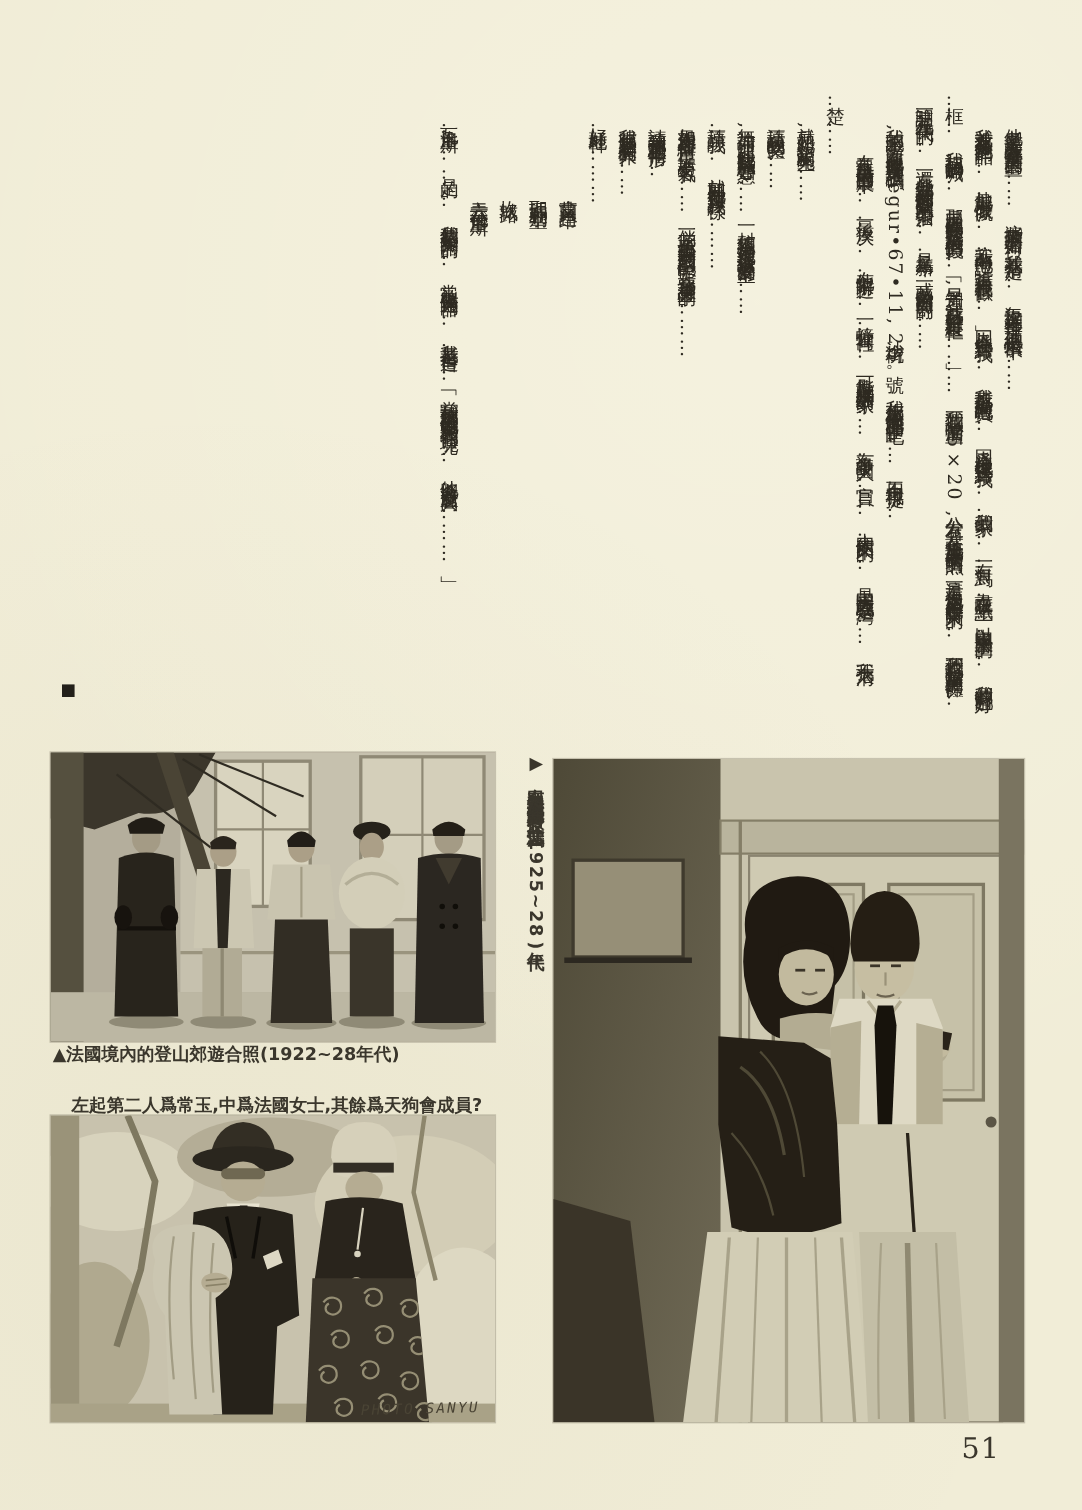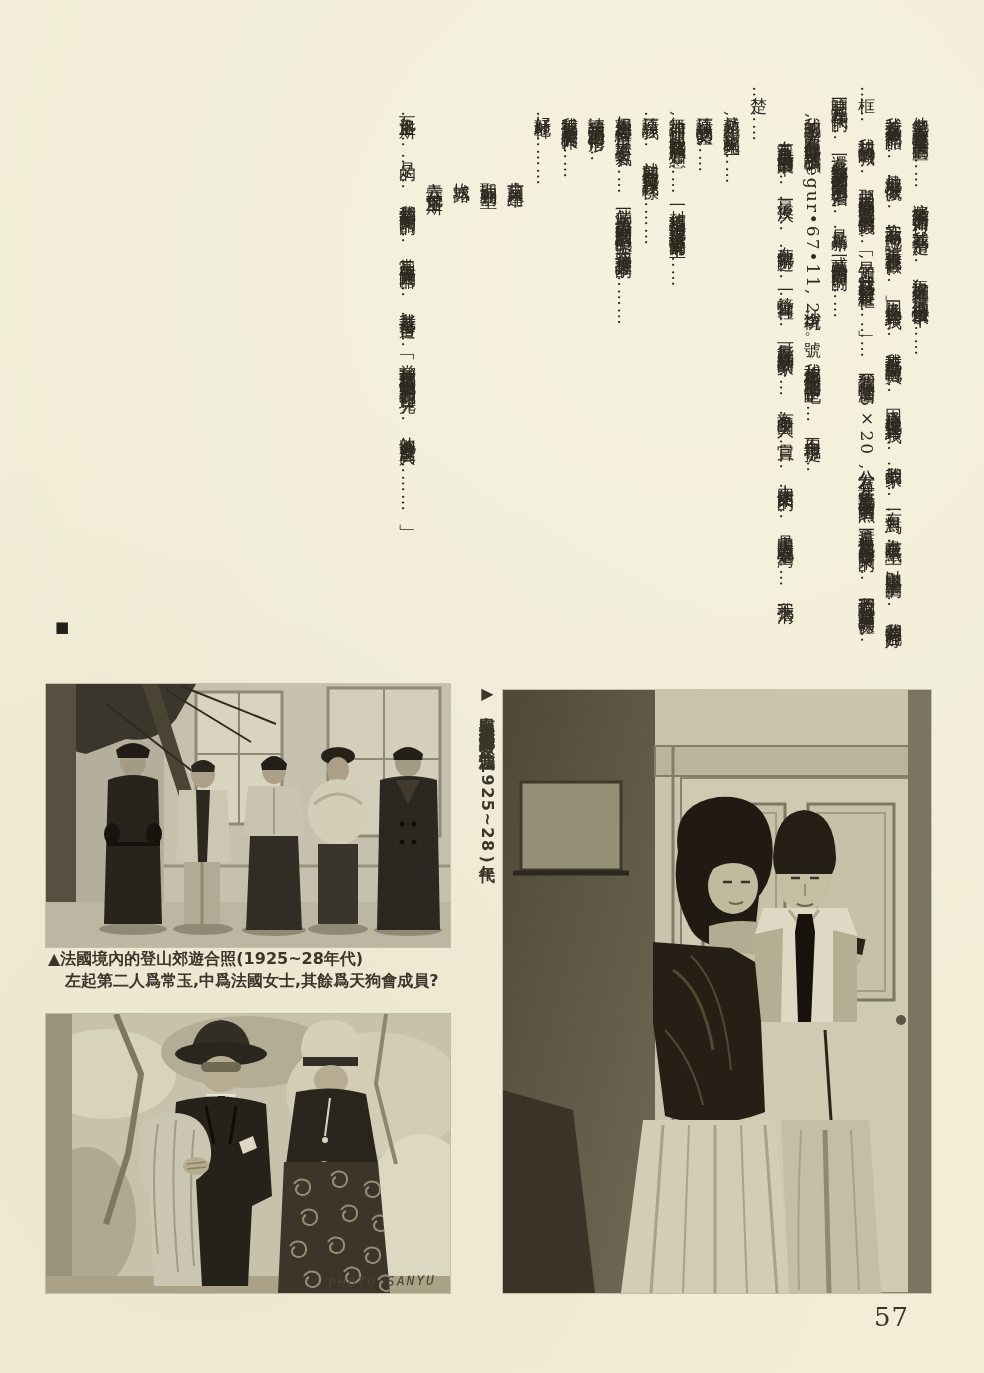--- a/index.html
+++ b/index.html
@@ -44,21 +44,21 @@
     font-style:italic; font-size:13px; letter-spacing:2px;
     color:#4a4435; transform:rotate(-1.5deg);
   }
   
   .captions-left{
     position:absolute; left:48px; top:948px; width:420px;
     font-family:"DejaVu Sans","Liberation Sans",sans-serif;
     font-size:16px; font-weight:600; line-height:22px; color:#3a362c;
   }
   .cap-line{white-space:nowrap;}
-  .cap-indent{padding-left:17px;}
+  .cap-indent{padding-left:17px;margin-top:24px;}
   .caption-vertical{
     position:absolute; left:461px; top:684px; height:424px; width:36px;
     writing-mode:vertical-rl;
     font-family:"DejaVu Sans","Liberation Sans",sans-serif;
     font-size:16px; font-weight:600; letter-spacing:1.5px; color:#3a362c;
   }
   
   .page-number{
     position:absolute; left:874px; top:1302px;
     font-family:"DejaVu Serif","Liberation Serif",serif;
@@ -146,21 +146,21 @@
       <path d="M334,96 Q362,88 391,96 L394,246 L331,246 Z" fill="#2b2721"></path>
       <path d="M350,96 L362,120 L374,96 Z" fill="#413b2f"></path>
       <circle cx="356" cy="140" r="2.5" fill="#100e09"></circle>
       <circle cx="356" cy="158" r="2.5" fill="#100e09"></circle>
       <circle cx="368" cy="140" r="2.5" fill="#100e09"></circle>
       <circle cx="368" cy="158" r="2.5" fill="#100e09"></circle>
     </svg>
   </figure>
 
   <div class="captions-left">
-    <div class="cap-line">▲法國境內的登山郊遊合照(1925~28年代)</div>
+    <div class="cap-line">▲法國境內的登山郊遊合照(1922~28年代)</div>
     <div class="cap-line cap-indent">左起第二人爲常玉,中爲法國女士,其餘爲天狗會成員?</div>
   </div>
 
   <figure class="photo photo-rocks" style="margin:0">
     <svg width="404" height="279" viewBox="0 0 404 279">
       <defs>
         <path id="sw" d="M0,0 c5,-7 15,-5 16,2 c1,7 -6,11 -11,8 c-4,-2 -4,-7 0,-9" fill="none" stroke="#958e74" stroke-width="2"></path>
         <clipPath id="skirtClip">
             <path d="M238,148 L332,148 L344,279 L232,279 Z"></path>
           </clipPath>
@@ -288,15 +288,15 @@
 
       <path d="M278,430 L366,430 L378,603 L286,603 Z" fill="#c3bea6"></path>
       <path d="M322,440 L326,603" fill="none" stroke="#8f8971" stroke-width="5"></path>
       <path d="M298,440 Q294,520 296,600" fill="none" stroke="#a8a289" stroke-width="2"></path>
       <path d="M348,440 Q352,520 356,600" fill="none" stroke="#a8a289" stroke-width="2"></path>
 
       <path d="M0,400 L70,420 L92,603 L0,603 Z" fill="#3a3428"></path>
     </svg>
   </figure>
 
-  <div class="page-number">57</div>
+  <div class="page-number">51</div>
 
 </div>
 
 </body></html>

